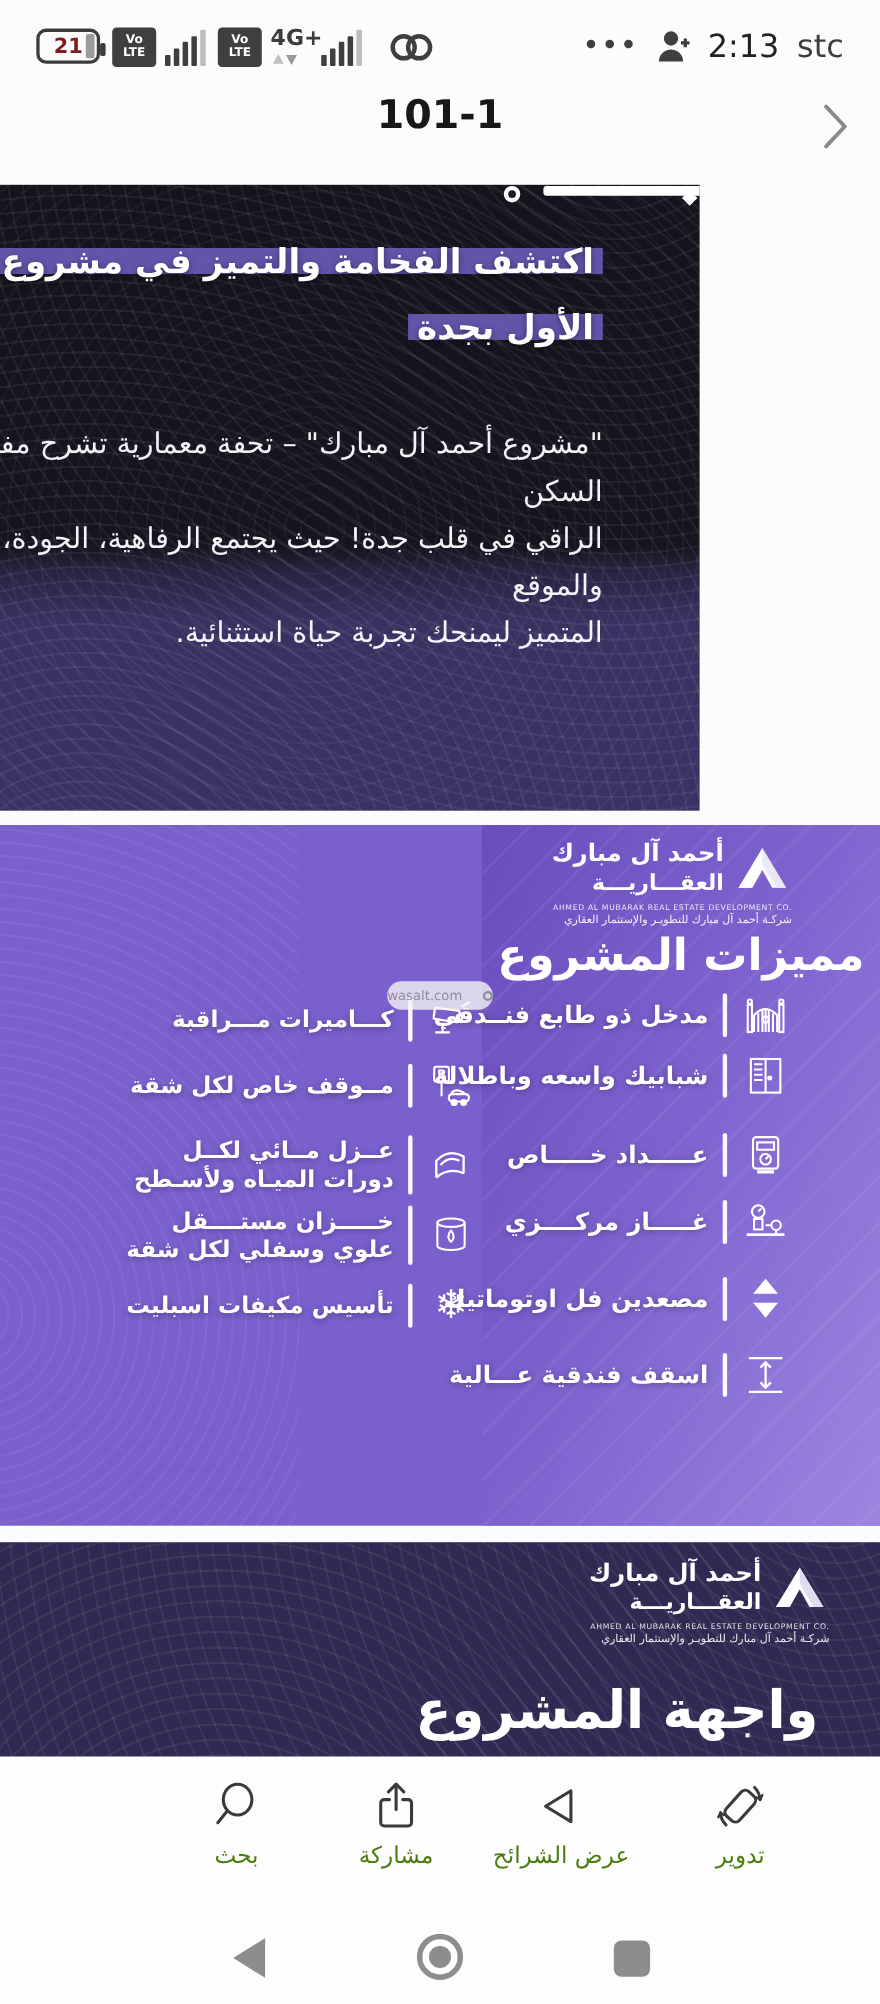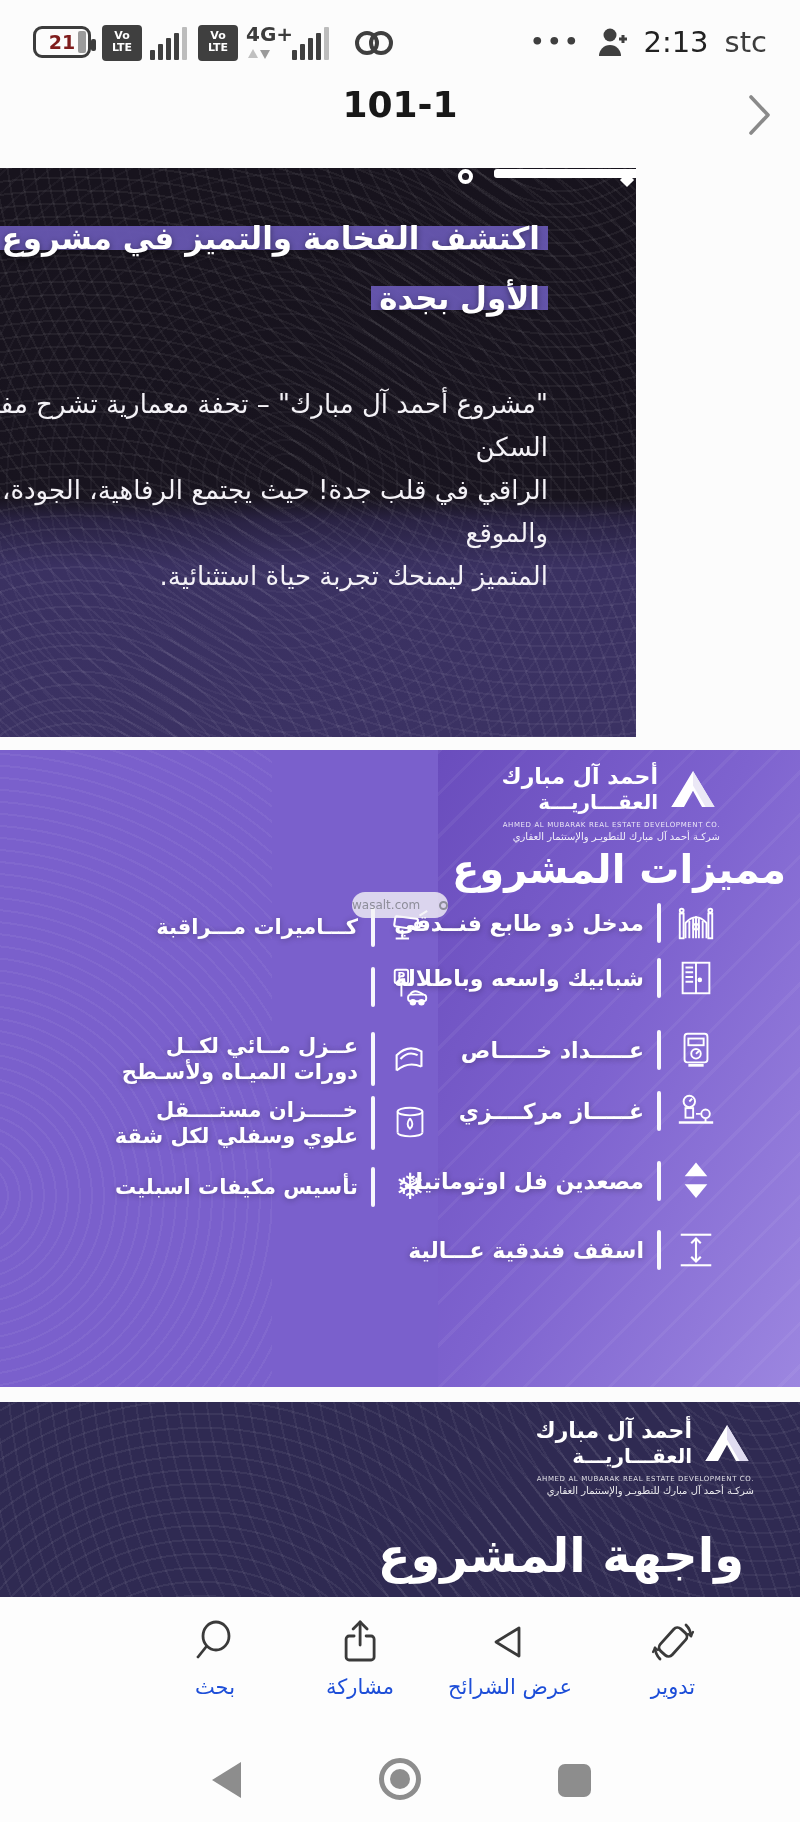--- a/index.html
+++ b/index.html
@@ -108,21 +108,21 @@
   .slide3 { position:absolute; top:1402px; left:0; width:800px; height:195px; overflow:hidden; background:#2f2a52; }
   .slide3 .swirl3 { position:absolute; inset:0;
     background:
       repeating-radial-gradient(circle at 25% 185%, transparent 0 12px, rgba(255,255,255,.06) 12px 14px),
       repeating-radial-gradient(circle at 95% -40%, transparent 0 12px, rgba(255,255,255,.05) 12px 14px); }
   .s3-title { position:absolute; right:56px; bottom:14px; color:#fff; font-size:48px; font-weight:bold; direction:rtl; }
 
   
   .toolbar { position:absolute; top:1597px; left:0; width:800px; height:143px; background:#fdfdfd; }
   .tool { position:absolute; top:22px; transform:translateX(-50%); display:flex; flex-direction:column; align-items:center; gap:10px; }
-  .tool-label { font-size:21px; color:#1d4ed8; direction:rtl; white-space:nowrap; }
+  .tool-label { font-size:21px; color:#4d7c0f; direction:rtl; white-space:nowrap; }
 
   
   .navbar { position:absolute; top:1740px; left:0; width:800px; height:82px; background:#fdfdfd; }
   .nav-back { position:absolute; left:212px; top:22px; width:0; height:0;
     border-top:18px solid transparent; border-bottom:18px solid transparent; border-right:29px solid #8d8d8d; }
   .nav-home { position:absolute; left:379px; top:18px; width:42px; height:42px; border:5px solid #8d8d8d; border-radius:50%; display:flex; align-items:center; justify-content:center; }
   .nav-home i { width:20px; height:20px; border-radius:50%; background:#8d8d8d; }
   .nav-recents { position:absolute; left:558px; top:24px; width:33px; height:33px; border-radius:7px; background:#8d8d8d; }
 
   svg { display:block; }
@@ -324,20 +324,21 @@
       <span class="feat-icon">
         <svg width="42" height="42" viewBox="0 0 44 44" stroke="#fff" stroke-width="2.2" fill="none">
           <rect x="6" y="12" width="24" height="11" rx="2" transform="rotate(8 18 17)"></rect>
           <circle cx="30" cy="20" r="2.6"></circle>
           <path d="M14,25 V34 M7,34 H21"></path>
           <path d="M32,10 L40,5"></path>
         </svg>
       </span>
     </div>
     <div class="feat feat-l" style="top:215px">
+      <span class="feat-label">مــوقف خاص لكل شقة</span>
       <span class="feat-bar bar-s"></span>
       <span class="feat-icon">
         <svg width="42" height="42" viewBox="0 0 44 44" stroke="#fff" stroke-width="2" fill="none">
           <rect x="6" y="4" width="14" height="14" rx="2"></rect>
           <text x="13" y="15" font-size="11" font-weight="bold" fill="#fff" stroke="none" text-anchor="middle">P</text>
           <path d="M13,18 V32"></path>
           <path d="M22,30 q4,-7 14,0"></path>
           <rect x="20" y="30" width="19" height="7" rx="3"></rect>
           <circle cx="25" cy="38" r="2.4" fill="#fff"></circle>
             <circle cx="34" cy="38" r="2.4" fill="#fff"></circle>

